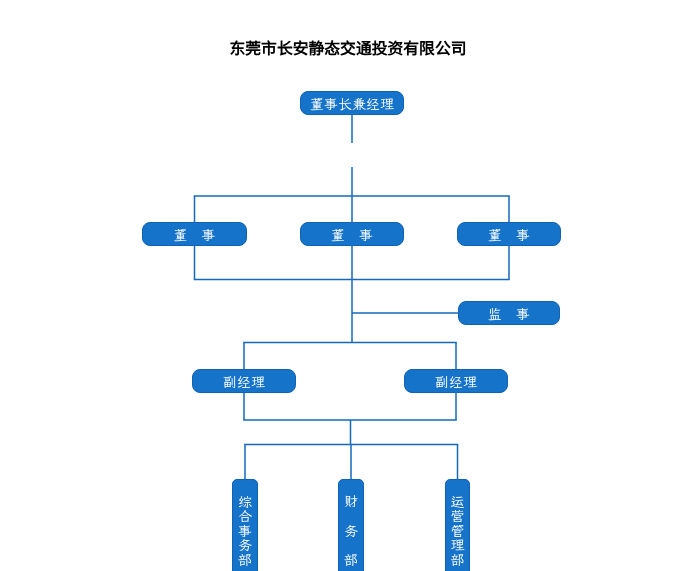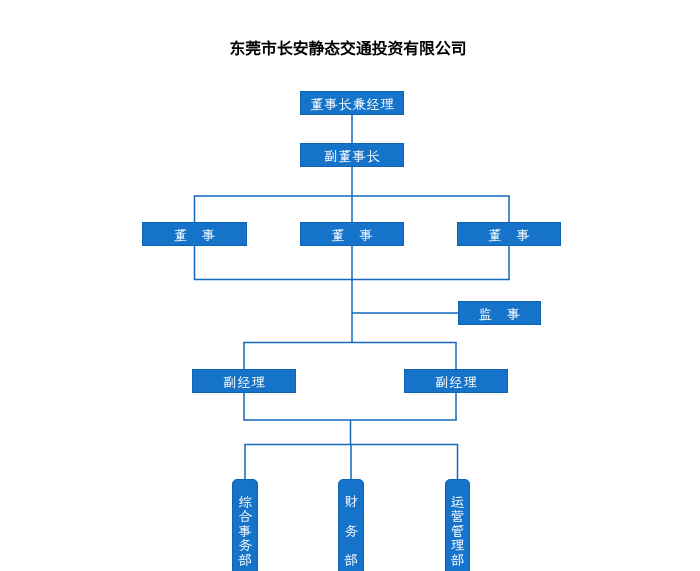--- a/index.html
+++ b/index.html
@@ -29,21 +29,21 @@
     position: absolute;
     left: 0; top: 0;
     width: 700px;
     height: 571px;
   }
   .node {
     position: absolute;
     box-sizing: border-box;
     background: var(--node-fill, #1573ca);
     border: 1px solid var(--node-border, #0f62b4);
-    border-radius: 0;
+    border-radius: 8px;
     color: var(--node-text, #ffffff);
     display: flex;
     align-items: center;
     justify-content: center;
     font-family: "LXGW WenKai TC", sans-serif;
     font-size: 14px;
     line-height: 1;
   }
   .node .label { display: block; padding-top: 1px; }
   .node.vertical {
@@ -99,37 +99,34 @@
       <line x1="245" y1="417.5" x2="245" y2="453"></line>
       <line x1="351" y1="417.5" x2="351" y2="453"></line>
       <line x1="457.5" y1="417.5" x2="457.5" y2="453"></line>
     </g>
   </svg>
 
   <div class="node" style="left:300px; top:64px;  width:104px; height:24px;">
     <span class="label">董事长兼经理</span>
   </div>
 
-  <div class="node" style="left:300px; top:116px; width:104px; height:24px;">
-    <span class="label">副董事长</span>
-  </div>
 
   <div class="node" style="left:142px; top:195px; width:105px; height:24px;">
     <span class="label">董　事</span>
   </div>
 
   <div class="node" style="left:300px; top:195px; width:104px; height:24px;">
     <span class="label">董　事</span>
   </div>
 
   <div class="node" style="left:457px; top:195px; width:104px; height:24px;">
     <span class="label">董　事</span>
   </div>
 
-  <div class="node" style="left:458px; top:274px; width:83px; height:24px;">
+  <div class="node" style="left:458px; top:274px; width:102px; height:24px;">
     <span class="label">监　事</span>
   </div>
 
   <div class="node" style="left:192px; top:342px; width:104px; height:24px;">
     <span class="label">副经理</span>
   </div>
 
   <div class="node" style="left:404px; top:342px; width:104px; height:24px;">
     <span class="label">副经理</span>
   </div>

